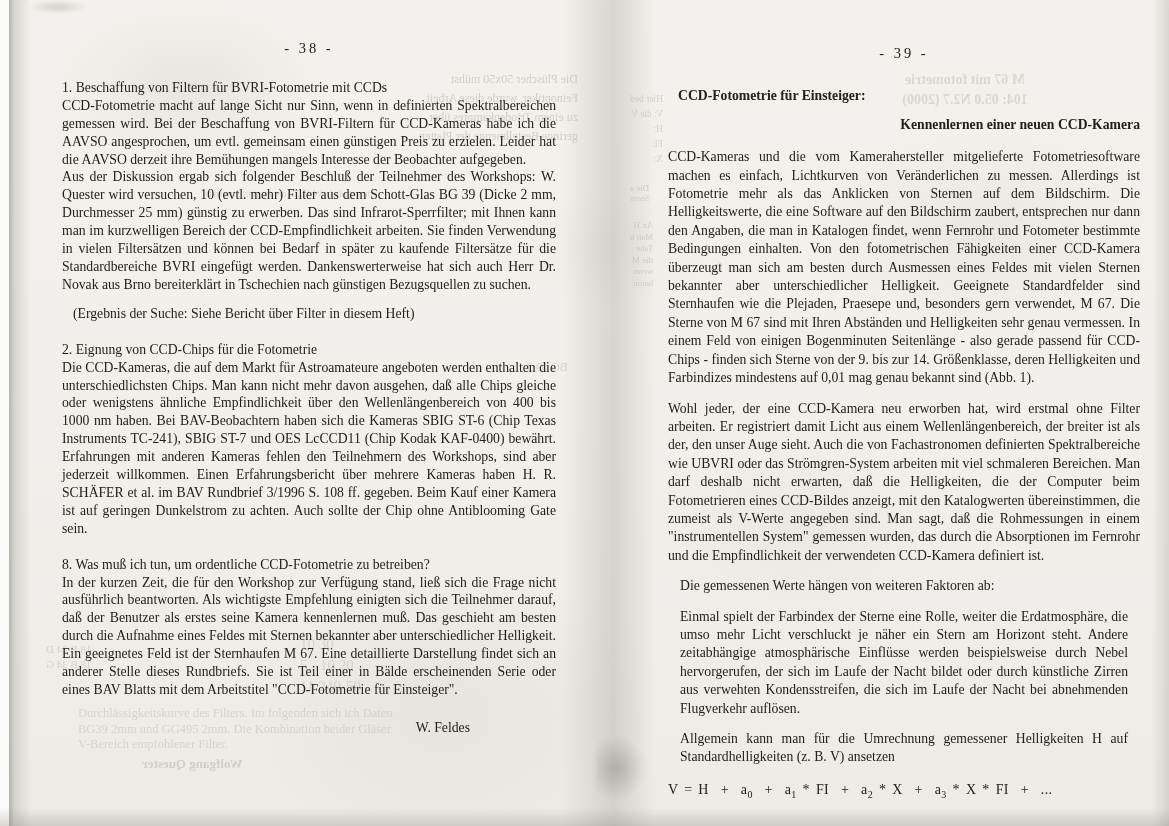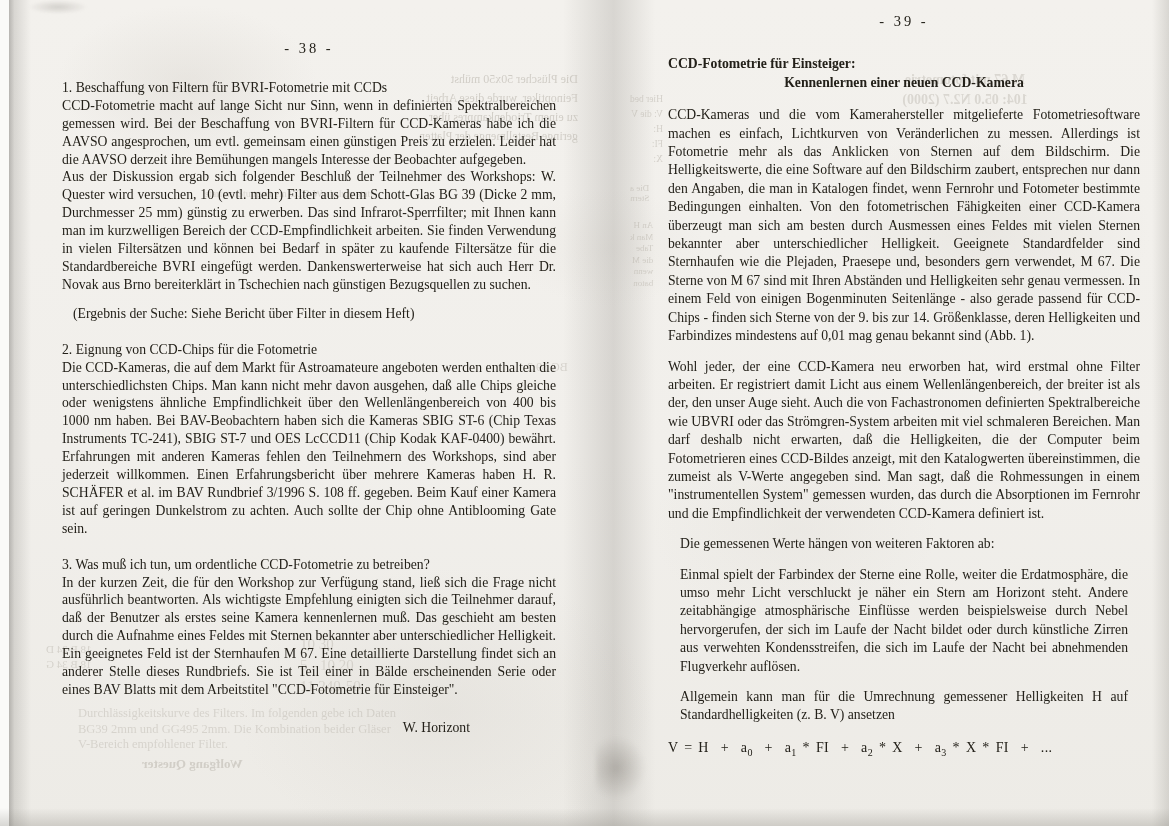--- a/index.html
+++ b/index.html
@@ -31,33 +31,33 @@
     background:linear-gradient(180deg, rgba(0,0,0,0), rgba(128,125,118,.28));}
   .smudge-a{position:absolute;left:596px;top:736px;width:50px;height:64px;
     background:radial-gradient(ellipse at 40% 50%, rgba(118,113,106,.38), rgba(0,0,0,0) 70%);
     filter:blur(2px);}
   .smudge-b{position:absolute;left:28px;top:0px;width:60px;height:14px;
     background:radial-gradient(ellipse, rgba(130,126,120,.28), rgba(0,0,0,0) 70%);filter:blur(1px);}
 
   
   .col{position:absolute;}
   .col-left{left:62px;top:40px;width:494px;font-size:13.7px;line-height:17.9px;}
-  .col-right{left:668px;top:12px;width:472px;font-size:13.7px;line-height:18.4px;}
+  .col-right{left:668px;top:44px;width:472px;font-size:13.7px;line-height:18.4px;}
   .pagenum{text-align:center;letter-spacing:3px;margin:0 0 21px 0;font-size:14.5px;}
   .col-right .pagenum{margin-bottom:25px;}
   .doc-title{margin:0 0 13px 0;font-size:14.8px;}
   .doc-title b{letter-spacing:.2px;}
   .section{margin-top:18px;}
   .section:first-of-type{margin-top:0;}
   .heading{margin:0;}
   .body-text{margin:0;text-align:justify;}
   .note-line{margin:11px;}
   .signature{margin:20px 86px 0 0;text-align:right;}
-  .rtitle1{margin:0;font-weight:bold;}
-  .rtitle2{margin:0 0 14px 0;font-weight:bold;text-align:center;}
+  .rtitle1{margin:10px;font-weight:bold;}
+  .rtitle2{margin:0 0 14px 0;font-weight:bold;text-align:right;}
   .rpar{margin:0 0 12px 0;text-align:justify;}
   .rpar-tight{margin:12px;text-align:justify;}
   .rgroup{margin:0 0 12px 0;}
   .formula{margin:14px 0 0 0;white-space:pre;font-size:14px;letter-spacing:.4px;word-spacing:2px;}
   .formula sub{font-size:10px;}
 
   
   .ghost{position:absolute;color:#b6b1a8;opacity:.55;white-space:pre-line;
     filter:blur(.4px);pointer-events:none;}
   .mirrored{transform:scaleX(-1);}
@@ -93,21 +93,21 @@
 Feinoptiker, wurde diese Arbeit
 zu einem Triodenkampres über
 geringe Bestellmenge der Platten</div>
   <div class="ghost g-left-mid">starium Stuttgart ein CCD-Workshop statt</div>
   <div class="ghost mirrored g-left-bg">BG 39 2</div>
   <div class="ghost mirrored g-left-codes">18 B 24 D
 18 B 34 G</div>
   <div class="ghost g-left-numbers">10      30
 5 - 10      20
 11      240-50</div>
-  <div class="ghost g-left-bottom">Durchlässigkeitskurve des Filters. Im folgenden gebe ich Daten
+  <div class="ghost g-left-bottom">Durchlässigkeitskurve des Filters. Im folgenden sich ich Daten
 BG39 2mm und GG495 2mm. Die Kombination beider Gläser
 V-Bereich empfohlener Filter.</div>
   <div class="ghost mirrored g-left-author">Wolfgang Quester</div>
 
   <div class="ghost mirrored g-right-title">M 67 mit fotometrie
 104: 05.0 N2.7  (2000)</div>
   <div class="ghost mirrored g-right-m1">Hier bed
 V:   die V
 H:
 FI:
@@ -130,25 +130,25 @@
       <p class="body-text">Aus der Diskussion ergab sich folgender Beschluß der Teilnehmer des Workshops: W. Quester wird versuchen, 10 (evtl. mehr) Filter aus dem Schott-Glas BG 39 (Dicke 2 mm, Durchmesser 25 mm) günstig zu erwerben. Das sind Infrarot-Sperrfilter; mit Ihnen kann man im kurzwelligen Bereich der CCD-Empfindlichkeit arbeiten. Sie finden Verwendung in vielen Filtersätzen und können bei Bedarf in später zu kaufende Filtersätze für die Standardbereiche BVRI eingefügt werden. Dankenswerterweise hat sich auch Herr Dr. Novak aus Brno bereiterklärt in Tschechien nach günstigen Bezugsquellen zu suchen.</p>
       <p class="note-line">(Ergebnis der Suche: Siehe Bericht über Filter in diesem Heft)</p>
     </div>
 
     <div class="section">
       <p class="heading">2. Eignung von CCD-Chips für die Fotometrie</p>
       <p class="body-text">Die CCD-Kameras, die auf dem Markt für Astroamateure angeboten werden enthalten die unterschiedlichsten Chips. Man kann nicht mehr davon ausgehen, daß alle Chips gleiche oder wenigstens ähnliche Empfindlichkeit über den Wellenlängenbereich von 400 bis 1000 nm haben. Bei BAV-Beobachtern haben sich die Kameras SBIG ST-6 (Chip Texas Instruments TC-241), SBIG ST-7 und OES LcCCD11 (Chip Kodak KAF-0400) bewährt. Erfahrungen mit anderen Kameras fehlen den Teilnehmern des Workshops, sind aber jederzeit willkommen. Einen Erfahrungsbericht über mehrere Kameras haben H. R. SCHÄFER et al. im BAV Rundbrief 3/1996 S. 108 ff. gegeben. Beim Kauf einer Kamera ist auf geringen Dunkelstrom zu achten. Auch sollte der Chip ohne Antiblooming Gate sein.</p>
     </div>
 
     <div class="section">
-      <p class="heading">3. Was muß ich tun, um ordentliche CCD-Fotometrie zu betreiben?</p>
+      <p class="heading">8. Was muß ich tun, um ordentliche CCD-Fotometrie zu betreiben?</p>
       <p class="body-text">In der kurzen Zeit, die für den Workshop zur Verfügung stand, ließ sich die Frage nicht ausführlich beantworten. Als wichtigste Empfehlung einigten sich die Teilnehmer darauf, daß der Benutzer als erstes seine Kamera kennenlernen muß. Das geschieht am besten durch die Aufnahme eines Feldes mit Sternen bekannter aber unterschiedlicher Helligkeit. Ein geeignetes Feld ist der Sternhaufen M 67. Eine detaillierte Darstellung findet sich an anderer Stelle dieses Rundbriefs. Sie ist Teil einer in Bälde erscheinenden Serie oder eines BAV Blatts mit dem Arbeitstitel "CCD-Fotometrie für Einsteiger".</p>
     </div>
 
-    <p class="signature">W. Horizont</p>
+    <p class="signature">W. Feldes</p>
   </div>
 
   <div class="col col-right">
     <p class="pagenum">-  39  -</p>
     <p class="rtitle1">CCD-Fotometrie für Einsteiger:</p>
     <p class="rtitle2">Kennenlernen einer neuen CCD-Kamera</p>
 
     <p class="rpar">CCD-Kameras und die vom Kamerahersteller mitgelieferte Fotometriesoftware machen es einfach, Lichtkurven von Veränderlichen zu messen. Allerdings ist Fotometrie mehr als das Anklicken von Sternen auf dem Bildschirm. Die Helligkeitswerte, die eine Software auf den Bildschirm zaubert, entsprechen nur dann den Angaben, die man in Katalogen findet, wenn Fernrohr und Fotometer bestimmte Bedingungen einhalten. Von den fotometrischen Fähigkeiten einer CCD-Kamera überzeugt man sich am besten durch Ausmessen eines Feldes mit vielen Sternen bekannter aber unterschiedlicher Helligkeit. Geeignete Standardfelder sind Sternhaufen wie die Plejaden, Praesepe und, besonders gern verwendet, M 67. Die Sterne von M 67 sind mit Ihren Abständen und Helligkeiten sehr genau vermessen. In einem Feld von einigen Bogenminuten Seitenlänge  - also gerade passend für CCD-Chips - finden sich Sterne von der 9. bis zur 14. Größenklasse, deren Helligkeiten und Farbindizes mindestens auf 0,01 mag genau bekannt sind (Abb. 1).</p>
     <p class="rpar">Wohl jeder, der eine CCD-Kamera neu erworben hat, wird erstmal ohne Filter arbeiten. Er registriert damit Licht aus einem Wellenlängenbereich, der breiter ist als der, den unser Auge sieht. Auch die von Fachastronomen definierten Spektralbereiche wie UBVRI oder das Strömgren-System arbeiten mit viel schmaleren Bereichen. Man darf deshalb nicht erwarten, daß die Helligkeiten, die der Computer beim Fotometrieren eines CCD-Bildes anzeigt, mit den Katalogwerten übereinstimmen, die zumeist als V-Werte angegeben sind. Man sagt, daß die Rohmessungen in einem "instrumentellen System" gemessen wurden, das durch die Absorptionen im Fernrohr und die Empfindlichkeit der verwendeten CCD-Kamera definiert ist.</p>
 

